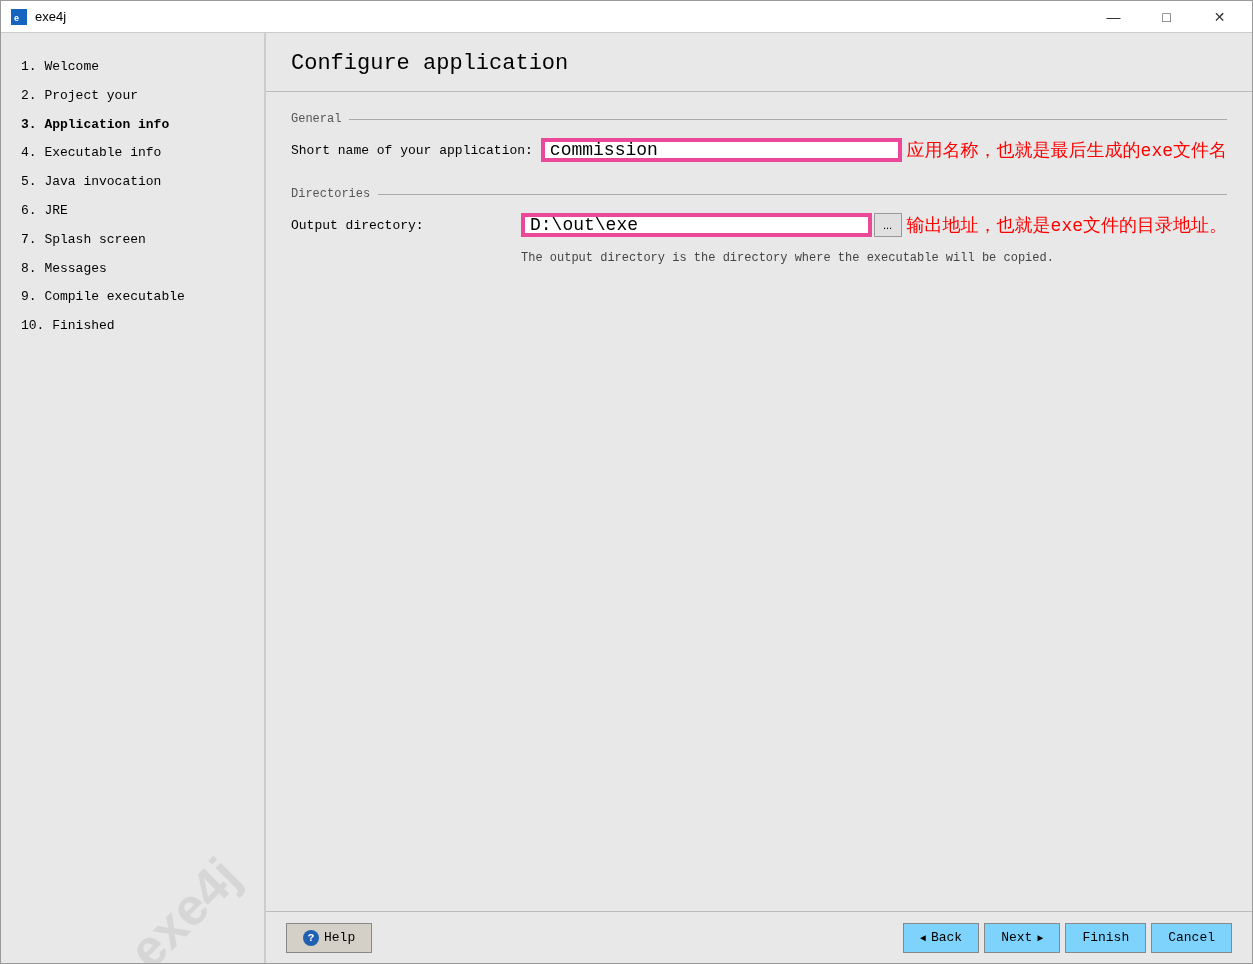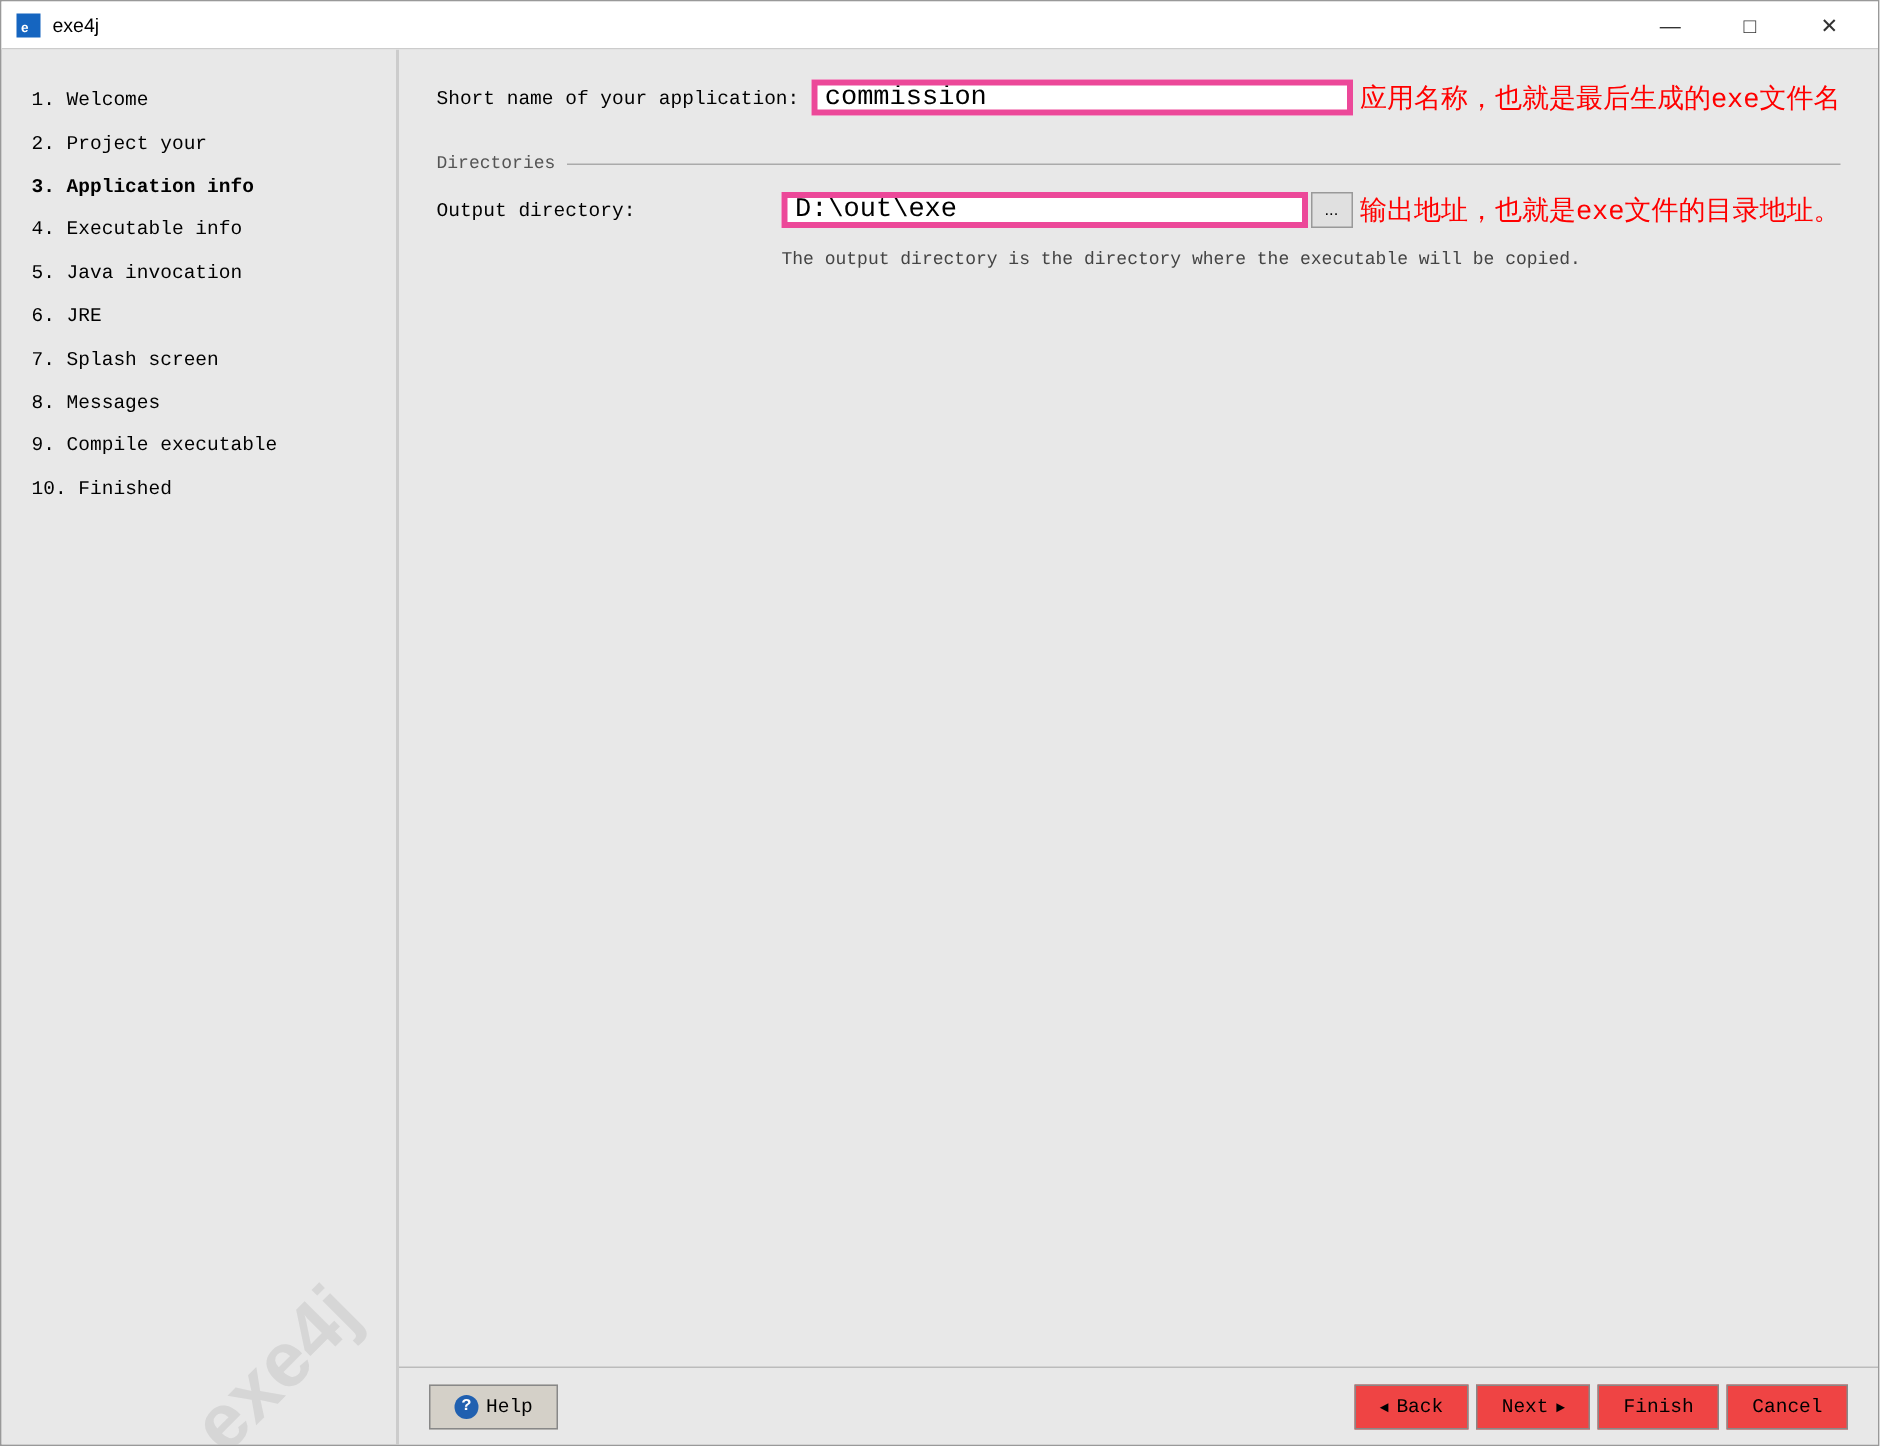--- a/index.html
+++ b/index.html
@@ -231,21 +231,21 @@
       display: flex;
       align-items: center;
       padding: 0 20px;
       flex-shrink: 0;
     }
 
     .btn {
       height: 30px;
       padding: 0 16px;
       border: 1px solid #888;
-      background: #ef4444;
+      background: #7dd3fc;
       cursor: pointer;
       font-family: 'Courier New', Courier, monospace;
       font-size: 13px;
       display: flex;
       align-items: center;
       gap: 5px;
     }
 
     .help-btn {
       background: #d4d0c8;
@@ -330,24 +330,28 @@
         </div>
         <div class="sidebar-item">
           <span>10. </span><span>Finished</span>
         </div>
 
       </nav>
       <div class="sidebar-watermark">exe4j</div>
     </div>
 
     <div class="right-panel">
+      <div class="right-panel-header">
+        <h1 class="right-panel-title">Configure application</h1>
+      </div>
 
       <div class="right-panel-body">
 
         <div class="section-group">
+          <div class="section-legend">General</div>
 
           <div class="form-row">
             <label class="form-label">Short name of your application:</label>
             <input class="form-input" type="text" value="commission" style="">
             <span class="form-input-annotation">应用名称，也就是最后生成的exe文件名</span>
           </div>
         </div>
 
         <div class="section-group">
           <div class="section-legend">Directories</div>

